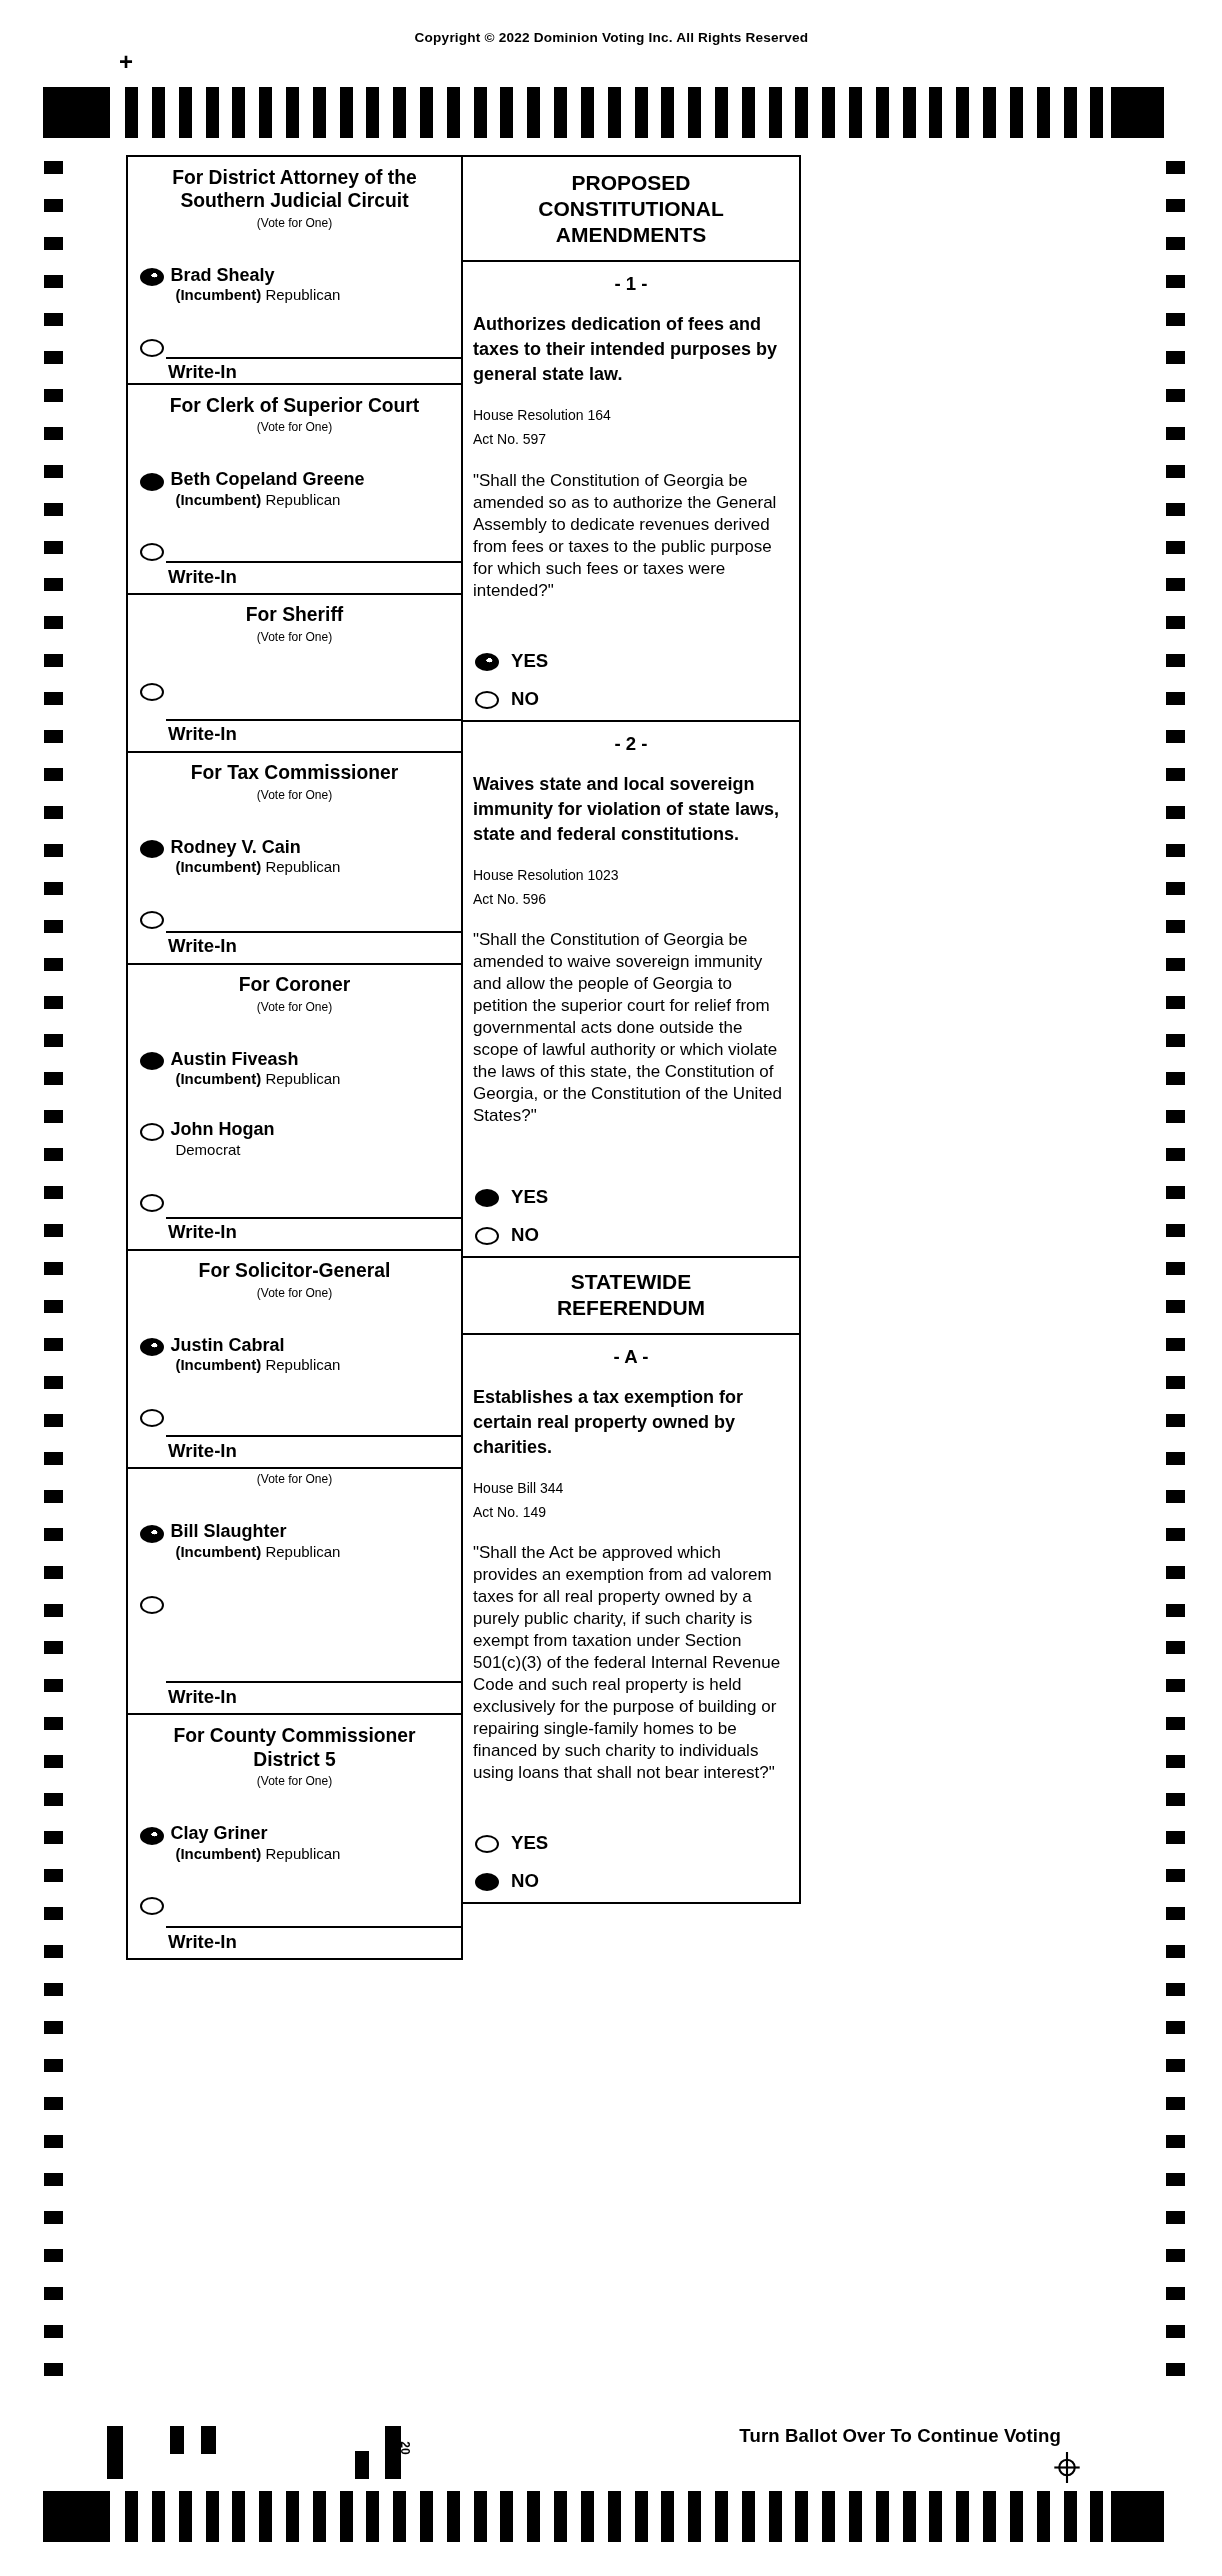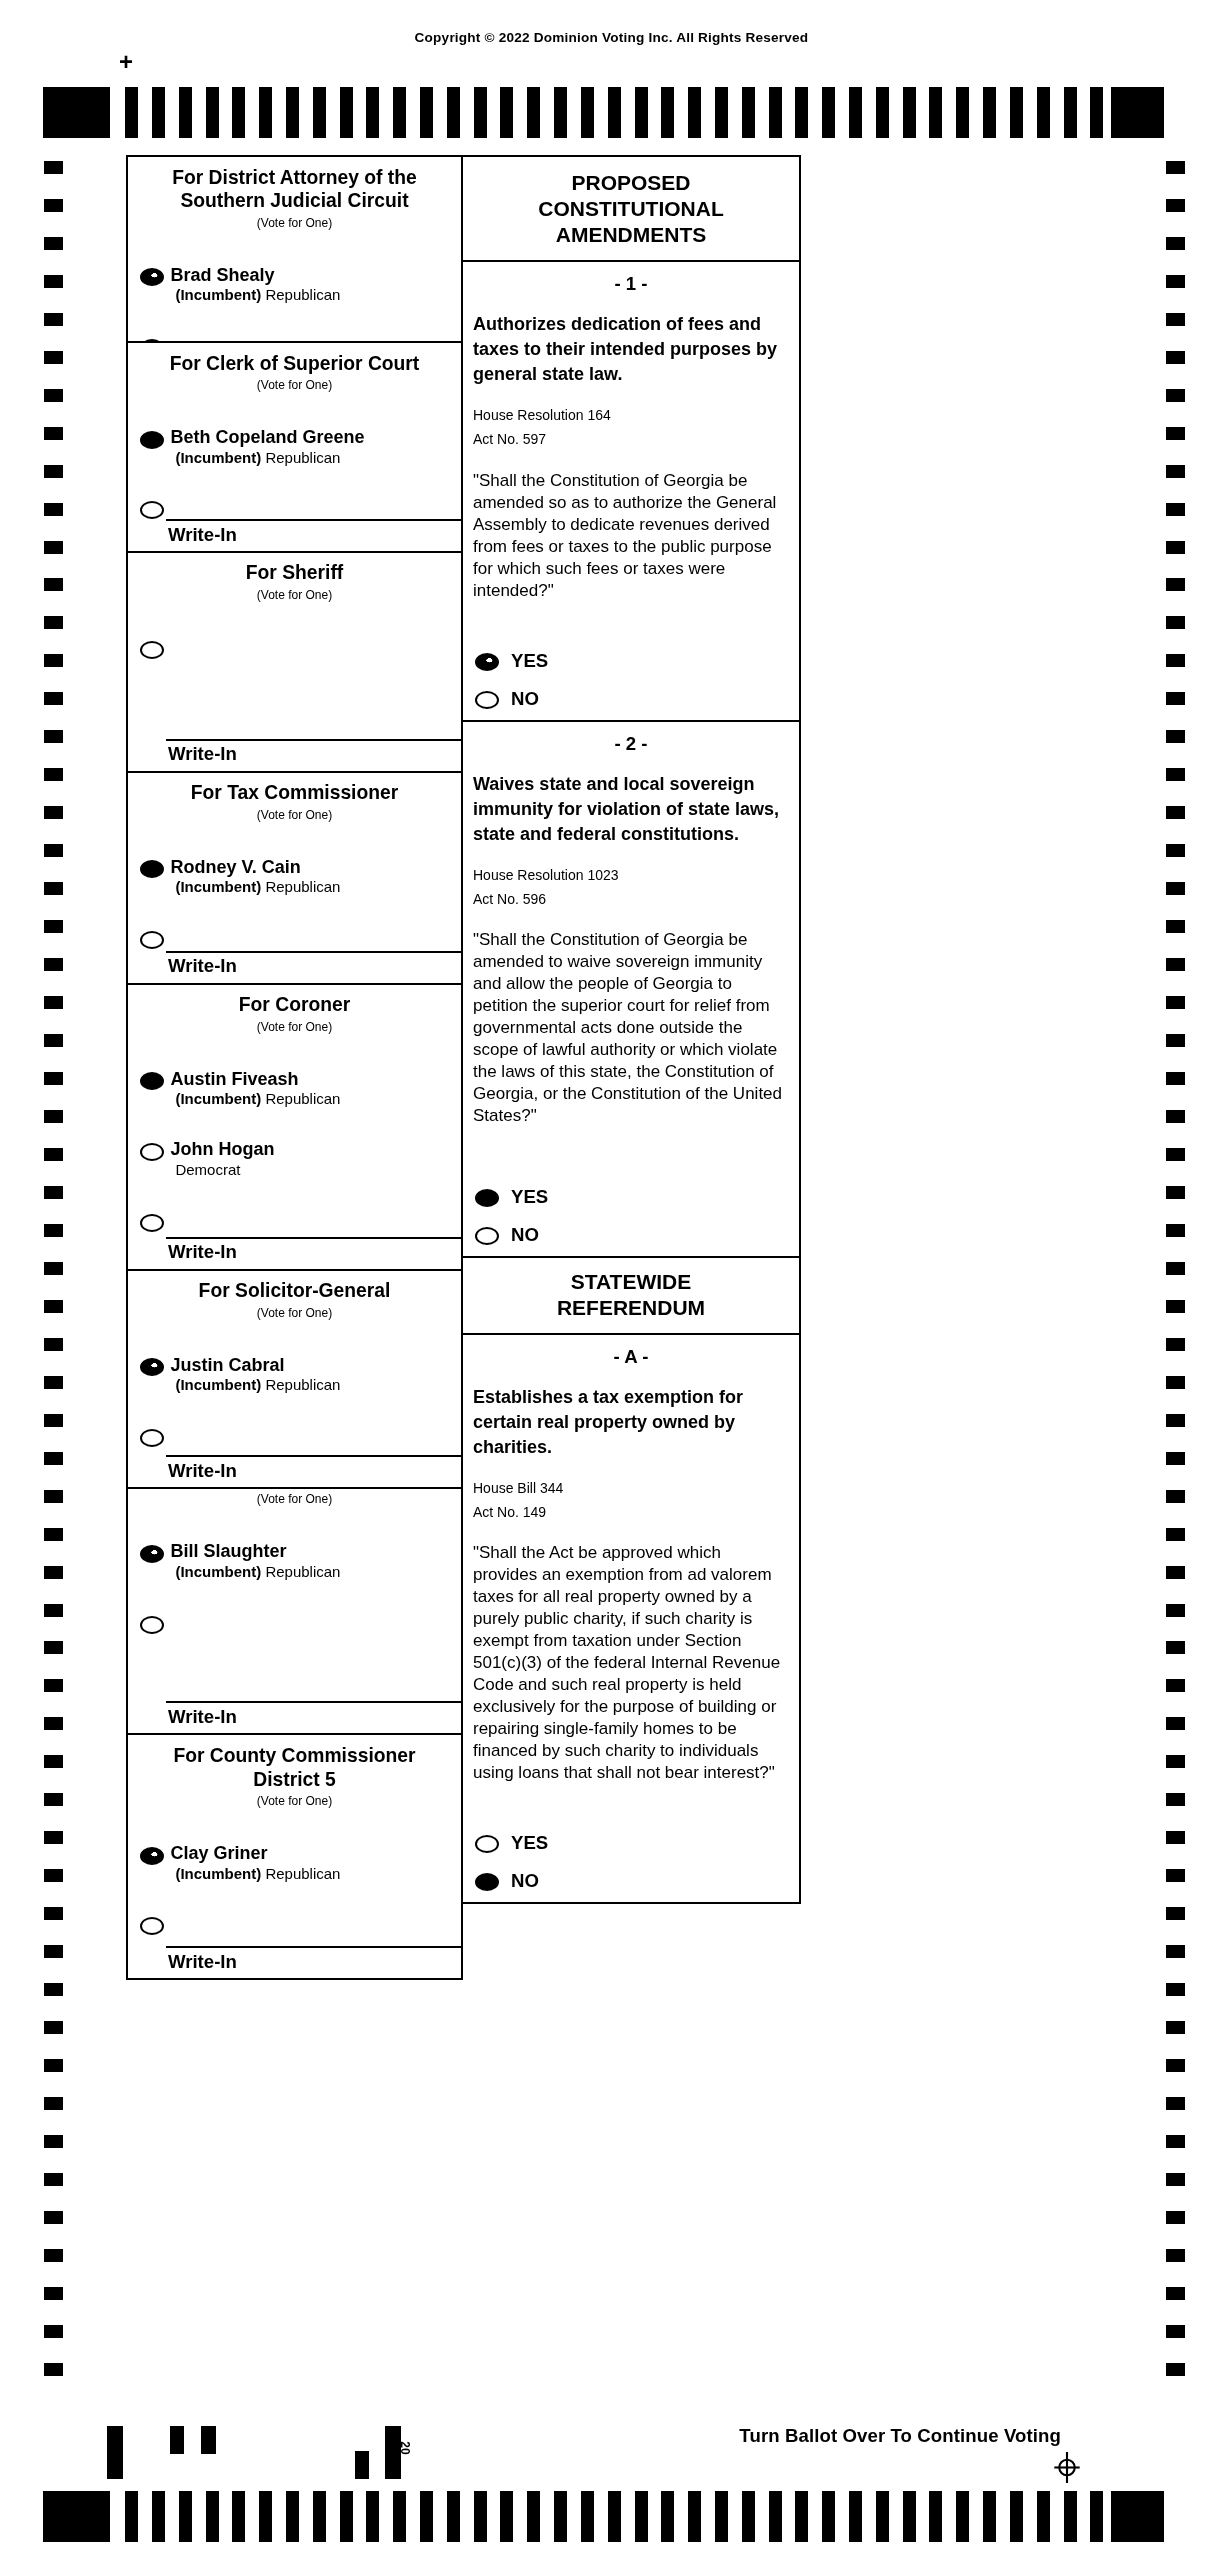--- a/index.html
+++ b/index.html
@@ -8,23 +8,23 @@
   #copyright{position:absolute;top:30px;left:0;width:1223px;text-align:center;
              font-size:13.6px;font-weight:bold;letter-spacing:0.2px}
   #plus-mark{position:absolute;left:119px;top:50px;font-size:24px;font-weight:bold;line-height:24px}
   .tmark{position:absolute;background:#000}
   
   #left-col{position:absolute;left:126px;top:155px;width:337px}
   #right-col{position:absolute;left:461px;top:155px;width:340px}
   .contest,.rsection{border:2.1px solid #000;box-sizing:border-box;background:#fff;
                      display:flex;flex-direction:column;position:relative}
   .contest+.contest,.rsection+.rsection{margin-top:-2.1px}
-  #left-col .contest:nth-of-type(1){height:188px}
+  #left-col .contest:nth-of-type(1){height:230px}
   #left-col .contest:nth-of-type(2){height:212px}
-  #left-col .contest:nth-of-type(3){height:222px}
+  #left-col .contest:nth-of-type(3){height:160px}
   #left-col .contest:nth-of-type(4){height:214px}
   #left-col .contest:nth-of-type(5){height:288px}
   #left-col .contest:nth-of-type(6){height:221px}
   #left-col .contest:nth-of-type(7){height:248px}
   #left-col .contest:nth-of-type(8){height:247px}
   #right-col .rsection:nth-of-type(1){height:107px}
   #right-col .rsection:nth-of-type(2){height:462px}
   #right-col .rsection:nth-of-type(3){height:538px}
   #right-col .rsection:nth-of-type(4){height:79px}
   #right-col .rsection:nth-of-type(5){height:571px}

